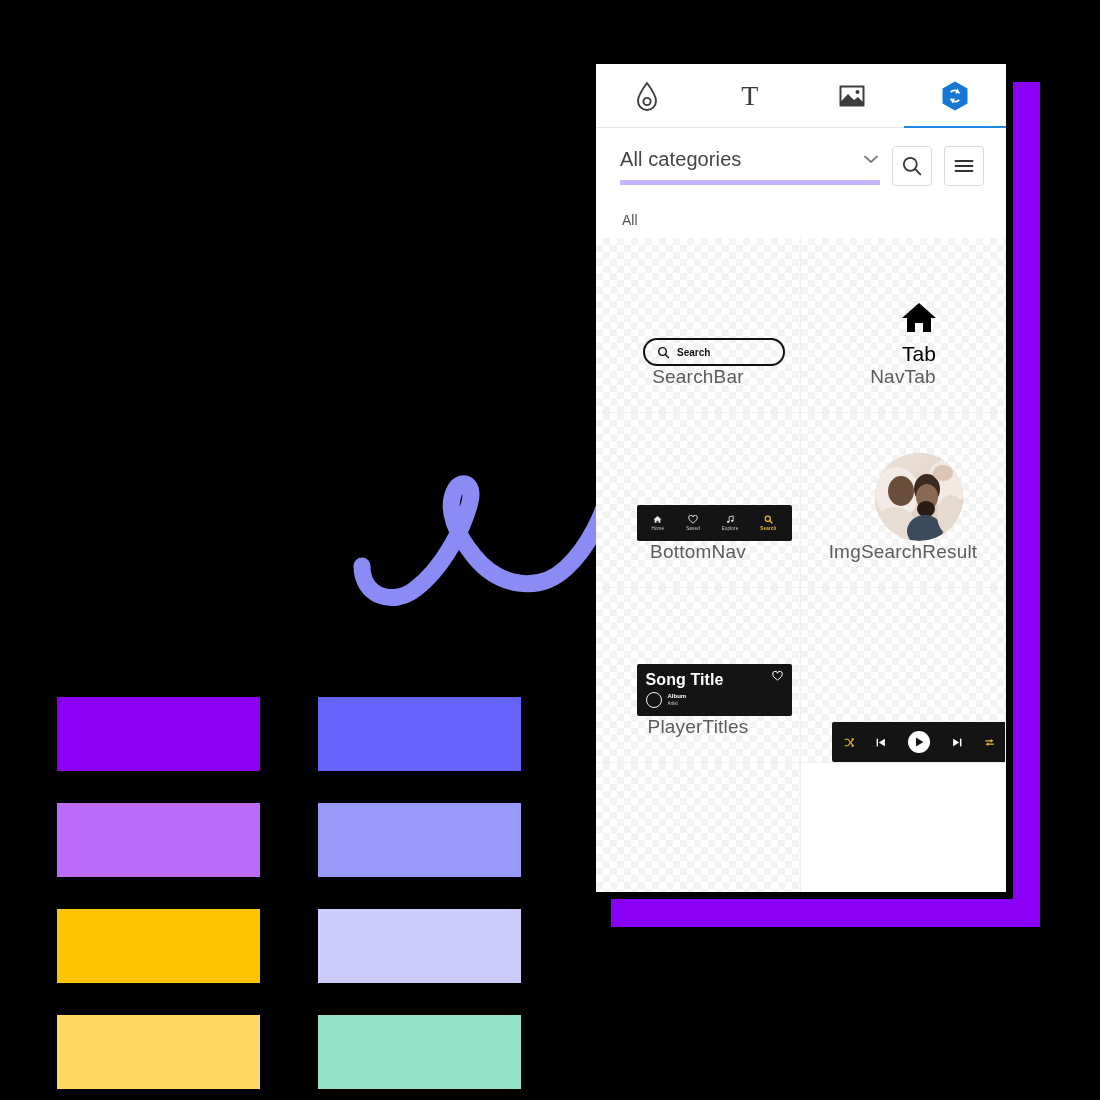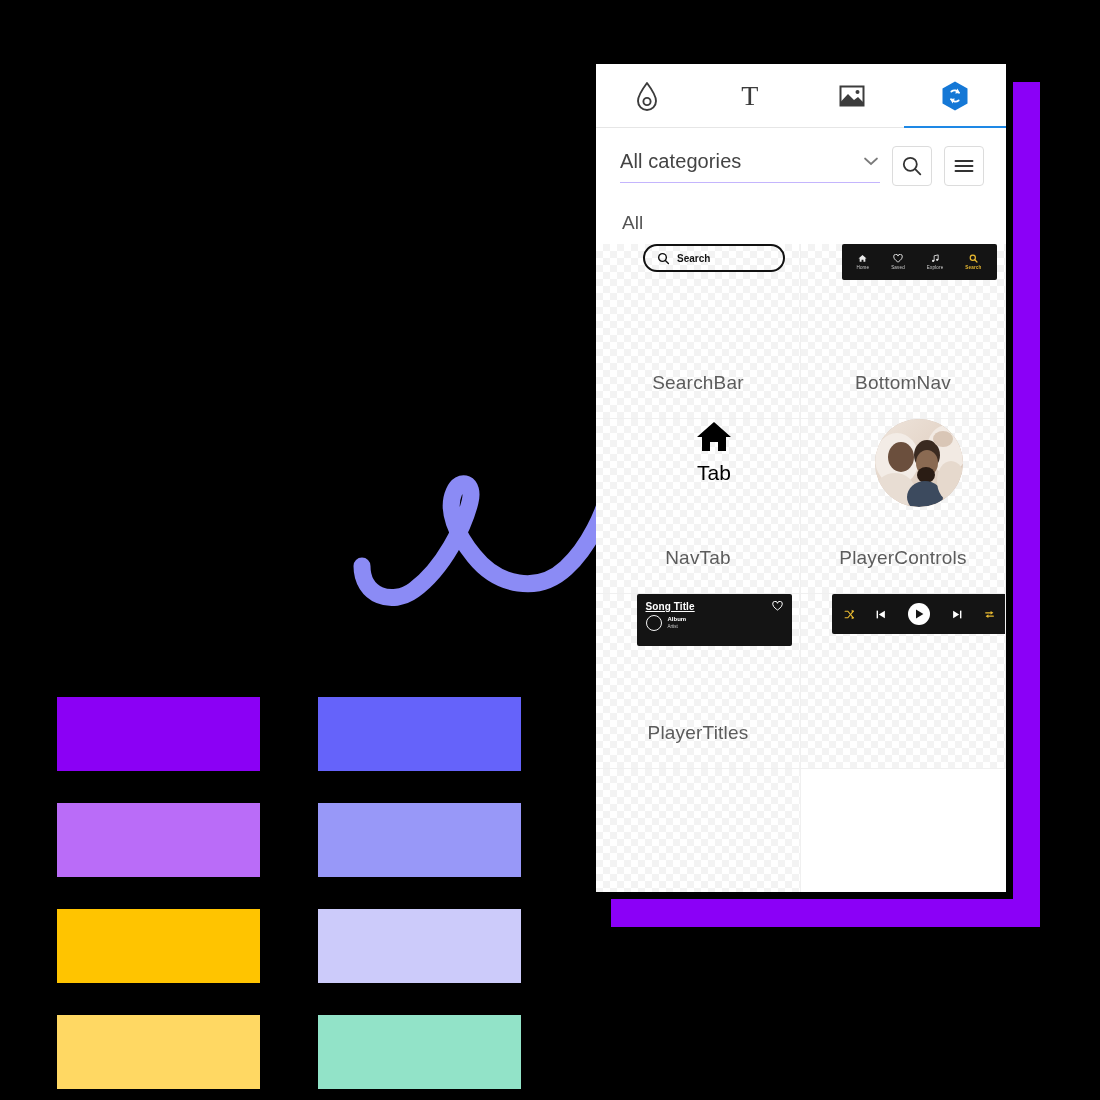--- a/index.html
+++ b/index.html
@@ -53,32 +53,32 @@
     font-weight:300; line-height:1;
   }
 
   
   .filterrow {
     display:flex; align-items:center; gap:12px;
     padding:18px 22px 0 24px;
   }
   .catselect {
     flex:1; display:flex; align-items:center; justify-content:space-between;
-    border-bottom:1px solid #c4b5fd; padding-bottom:9px; cursor:pointer;
+    border-bottom:5px solid #c4b5fd; padding-bottom:9px; cursor:pointer;
   }
   .catselect-label { font-size:20px; color:#444; letter-spacing:.1px; }
   .iconbtn {
     width:40px; height:40px; border:1px solid #dcdcdc; border-radius:4px;
     background:#fff; display:flex; align-items:center; justify-content:center;
     cursor:pointer;
   }
 
   
   .section-title {
-    padding:26px 0 10px 26px; font-size:19px; color:#555;
+    padding:26px 0 10px 26px; font-size:14px; color:#555;
   }
 
   
   .grid { display:grid; grid-template-columns:1fr 1fr; }
   .cell {
     height:175px; position:relative;
     display:flex; flex-direction:column; align-items:center; justify-content:flex-start;
     border-right:1px solid #f0f0f0;
     border-bottom:1px solid #f0f0f0;
     overflow:hidden;
@@ -87,21 +87,21 @@
     background-image:
       linear-gradient(45deg,#f3f3f3 25%,transparent 25%,transparent 75%,#f3f3f3 75%),
       linear-gradient(45deg,#f3f3f3 25%,transparent 25%,transparent 75%,#f3f3f3 75%);
     background-size:14px 14px;
     background-position:0 0, 7px 7px;
     background-color:#ffffff;
   }
   .cell.plain { background:#ffffff; border-right:none; }
   .cell-art {
     flex:1; width:100%;
-    display:flex; align-items:flex-start; justify-content:center;margin-left:32px;
+    display:flex; align-items:flex-end; justify-content:center;margin-left:32px;
   }
   .cell-name {
     font-size:19px; color:#5c5c5c; padding-bottom:24px; letter-spacing:.2px;text-align:right;
   }
 
   
   .prev-searchbar {
     width:142px; height:28px; border:2px solid #111; border-radius:14px;
     display:flex; align-items:center; gap:7px; padding-left:12px;
     background:transparent;
@@ -126,21 +126,21 @@
   .prev-avatar {
     width:88px; height:88px; border-radius:50%; overflow:hidden;
     position:relative; background:#d9c9bd;
   }
 
   
   .prev-playertitles {
     width:155px; height:52px; background:#141414; border-radius:2px;
     padding:7px 9px; position:relative;
   }
-  .pt-title { font-size:10px; color:#fff; font-weight:bold; letter-spacing:.1px;text-decoration:underline; }
+  .pt-title { font-size:16px; color:#fff; font-weight:bold; letter-spacing:.1px; }
   .pt-heart { position:absolute; right:9px; top:7px; }
   .pt-row { display:flex; align-items:center; gap:6px; margin-top:3px; }
   .pt-circle {
     width:16px; height:16px; border-radius:50%;
     border:1px solid #f5f5f5; background:transparent; flex:none;
   }
   .pt-album { font-size:6px; color:#fff; font-weight:bold; line-height:1.45; }
   .pt-artist { font-size:4.5px; color:#cfcfcf; line-height:1.45; }
 
   
@@ -256,20 +256,32 @@
               <line x1="14.2" y1="14.2" x2="19.3" y2="19.3" stroke="#111" stroke-width="2.4" stroke-linecap="round"></line>
             </svg>
             <span>Search</span>
           </div>
         </div>
         <div class="cell-name">SearchBar</div>
       </div>
 
       <div class="cell checker">
         <div class="cell-art">
+          <div class="prev-navtab">
+            <svg width="38" height="36" viewBox="0 0 38 36">
+              <path d="M19 3 L36 18 L31 18 L31 32 L23 32 L23 23 L15 23 L15 32 L7 32 L7 18 L2 18 Z" fill="#000"></path>
+            </svg>
+            <span class="lbl">Tab</span>
+          </div>
+        </div>
+        <div class="cell-name">NavTab</div>
+      </div>
+
+      <div class="cell checker">
+        <div class="cell-art">
           <div class="prev-bottomnav">
             <div class="bn-item">
               <svg width="9" height="9" viewBox="0 0 38 36">
                 <path d="M19 3 L36 18 L31 18 L31 32 L23 32 L23 23 L15 23 L15 32 L7 32 L7 18 L2 18 Z" fill="#e8e8e8"></path>
               </svg>
               <span class="bn-lbl">Home</span>
             </div>
             <div class="bn-item">
               <svg width="10" height="9" viewBox="0 0 22 20">
                 <path d="M11 18 C11 18 1.5 12 1.5 6.4 A4.6 4.6 0 0 1 11 4.6 A4.6 4.6 0 0 1 20.5 6.4 C20.5 12 11 18 11 18 Z" fill="none" stroke="#e8e8e8" stroke-width="2.1"></path>
@@ -287,32 +299,20 @@
             <div class="bn-item sel">
               <svg width="9" height="9" viewBox="0 0 22 22">
                 <circle cx="9.3" cy="9.3" r="6.3" fill="none" stroke="#E8B931" stroke-width="3"></circle>
                 <line x1="14" y1="14" x2="19.5" y2="19.5" stroke="#E8B931" stroke-width="3" stroke-linecap="round"></line>
               </svg>
               <span class="bn-lbl">Search</span>
             </div>
           </div>
         </div>
         <div class="cell-name">BottomNav</div>
-      </div>
-
-      <div class="cell checker">
-        <div class="cell-art">
-          <div class="prev-navtab">
-            <svg width="38" height="36" viewBox="0 0 38 36">
-              <path d="M19 3 L36 18 L31 18 L31 32 L23 32 L23 23 L15 23 L15 32 L7 32 L7 18 L2 18 Z" fill="#000"></path>
-            </svg>
-            <span class="lbl">Tab</span>
-          </div>
-        </div>
-        <div class="cell-name">NavTab</div>
       </div>
 
       <div class="cell checker">
         <div class="cell-art">
           <div class="prev-avatar">
             <svg width="88" height="88" viewBox="0 0 88 88">
               <defs>
                 <clipPath id="avclip">
                     <circle cx="44" cy="44" r="44"></circle>
                   </clipPath>
@@ -330,21 +330,21 @@
                 <ellipse cx="52" cy="36" rx="13" ry="15" fill="#3a2a20"></ellipse>
                 <ellipse cx="52" cy="44" rx="11" ry="13" fill="#8a6a52"></ellipse>
                 <ellipse cx="51" cy="56" rx="9" ry="8" fill="#2a1c14"></ellipse>
                 <ellipse cx="50" cy="78" rx="18" ry="16" fill="#3c4a5e"></ellipse>
                 <ellipse cx="76" cy="62" rx="14" ry="20" fill="#e6d9cd"></ellipse>
                 <ellipse cx="68" cy="20" rx="10" ry="8" fill="#d9c6b6"></ellipse>
               </g>
             </svg>
           </div>
         </div>
-        <div class="cell-name">PlayerControls</div>
+        <div class="cell-name">ImgSearchResult</div>
       </div>
 
       <div class="cell checker">
         <div class="cell-art">
           <div class="prev-playertitles">
             <div class="pt-title">Song Title</div>
             <svg class="pt-heart" width="11" height="10" viewBox="0 0 22 20">
               <path d="M11 18 C11 18 1.5 12 1.5 6.4 A4.6 4.6 0 0 1 11 4.6 A4.6 4.6 0 0 1 20.5 6.4 C20.5 12 11 18 11 18 Z" fill="none" stroke="#fff" stroke-width="2"></path>
             </svg>
             <div class="pt-row">

